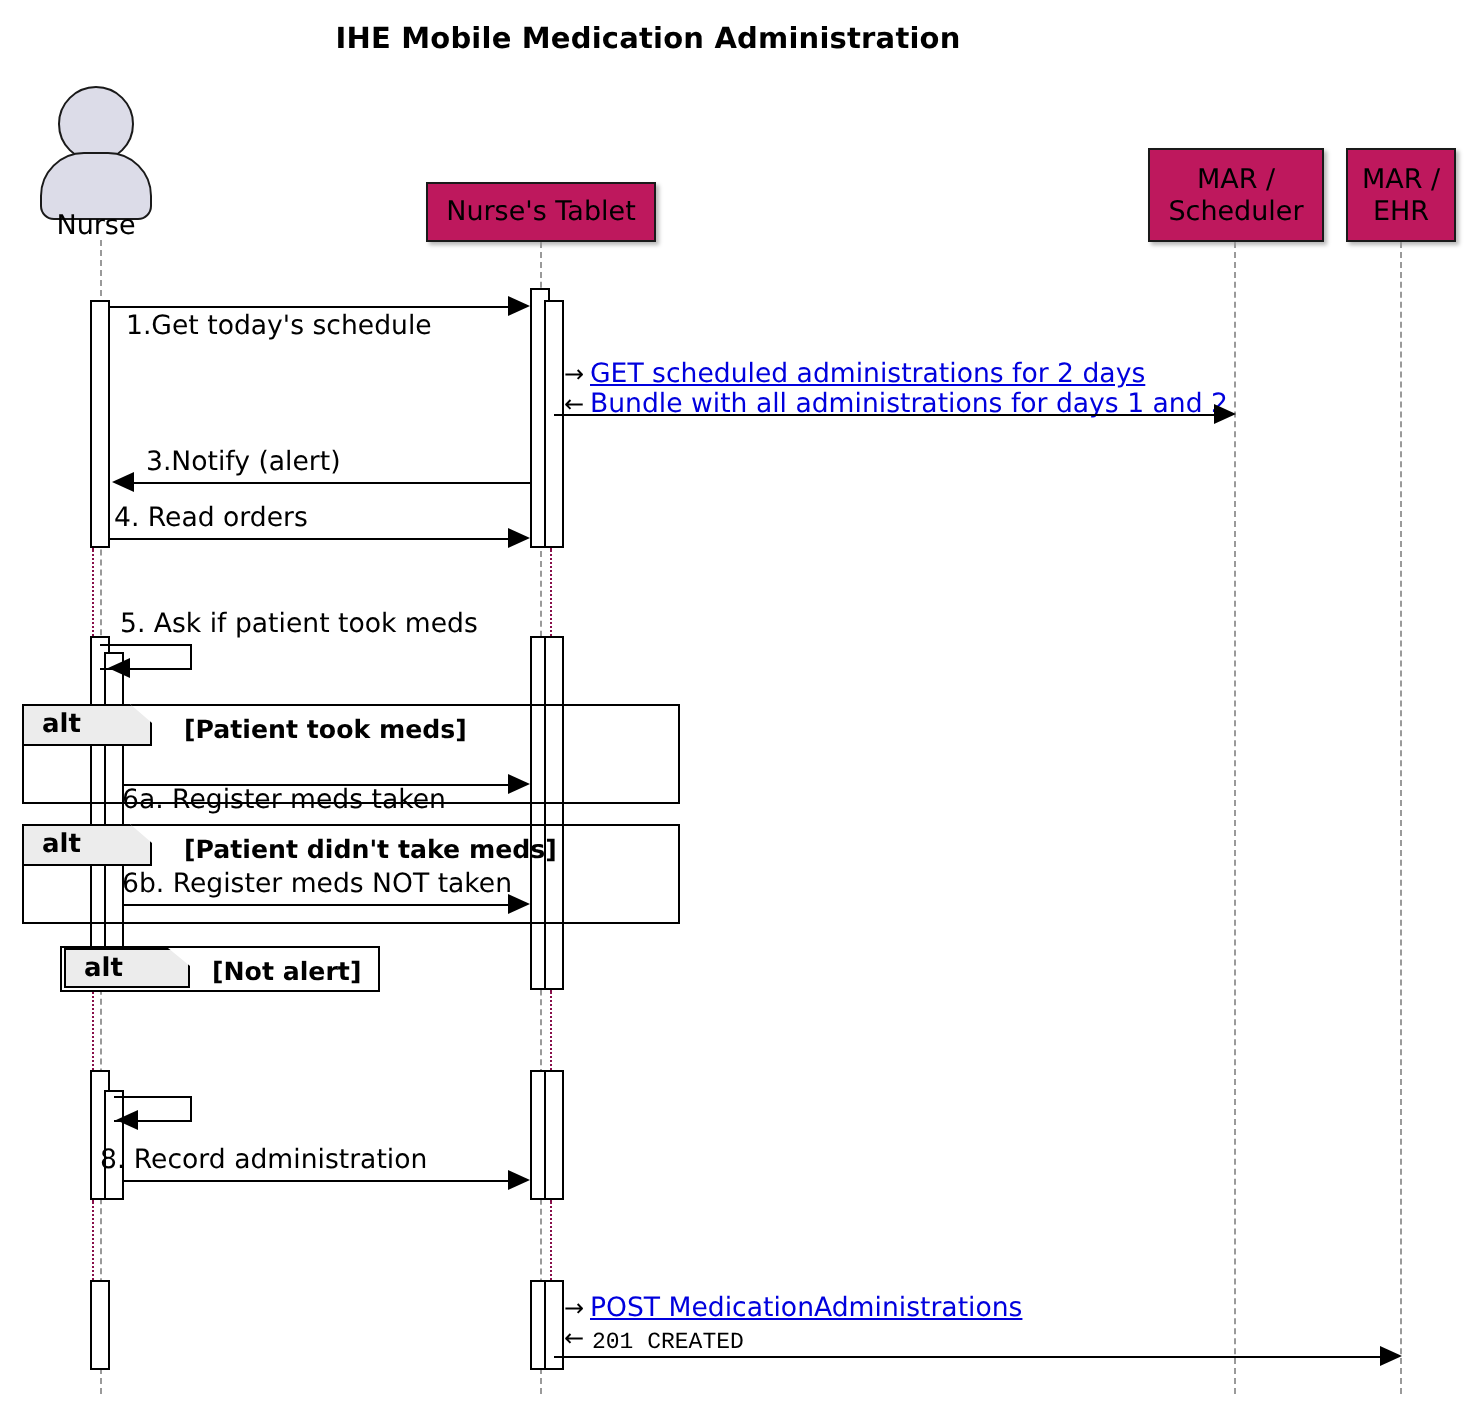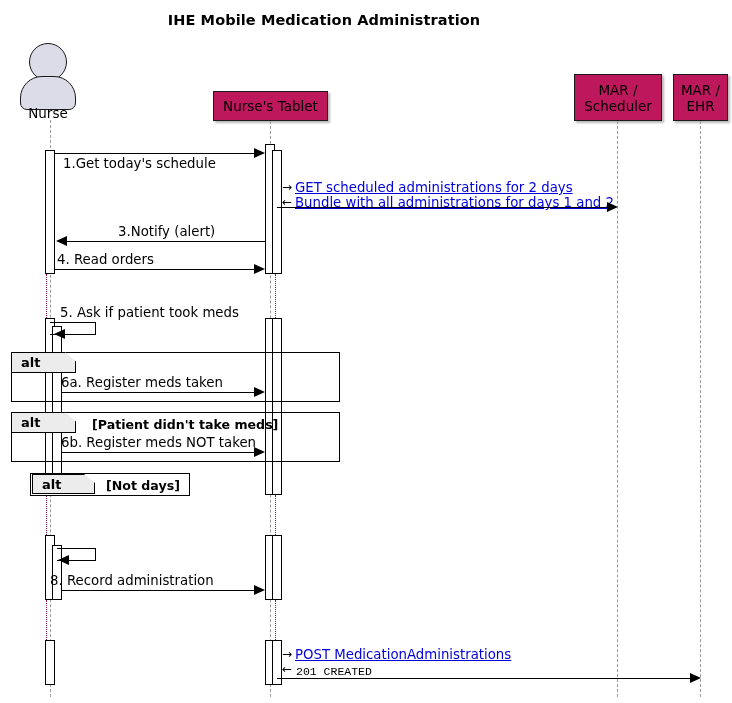--- a/index.html
+++ b/index.html
@@ -232,50 +232,51 @@
   <div class="abs msg-line" style="left:55px; top:153px; width:200px;"></div>
   <div class="abs arrow-right" style="left:254px; top:148px;"></div>
 
   <div class="abs dirmark" style="left:282px; top:180px;">→</div>
   <div class="abs msg-sub" style="left:295px; top:180px;">GET scheduled administrations for 2 days</div>
   <div class="abs dirmark" style="left:282px; top:195px;">←</div>
   <div class="abs msg-sub" style="left:295px; top:195px;">Bundle with all administrations for days 1 and 2</div>
   <div class="abs msg-line" style="left:277px; top:207px; width:336px;"></div>
   <div class="abs arrow-right" style="left:607px; top:202px;"></div>
 
-  <div class="abs msg-label" style="left:73px; top:224px;margin-left:45px;">3.Notify (alert)</div>
+  <div class="abs msg-label" style="left:73px; top:224px;">3.Notify (alert)</div>
   <div class="abs msg-line" style="left:60px; top:241px; width:205px;"></div>
   <div class="abs arrow-left" style="left:56px; top:236px;"></div>
 
   <div class="abs msg-label" style="left:57px; top:252px;">4. Read orders</div>
   <div class="abs msg-line" style="left:55px; top:269px; width:200px;"></div>
   <div class="abs arrow-right" style="left:254px; top:264px;"></div>
 
   <div class="abs msg-label" style="left:60px; top:305px;">5. Ask if patient took meds</div>
   <div class="abs selfloop" style="left:50px; top:322px; width:46px; height:13px;"></div>
   <div class="abs arrow-left" style="left:54px; top:329px;"></div>
 
   <div class="abs frag" style="left:11px; top:352px; width:329px; height:50px;"></div>
   <div class="abs frag-tab" style="left:11px; top:352px; width:65px;">alt</div>
-
-  <div class="abs msg-label" style="left:61px; top:375px;text-align:right;">6a. Register meds taken</div>
+  <div class="abs frag-cond" style="left:92px; top:357px;">[Patient took meds]</div>
+
+  <div class="abs msg-label" style="left:61px; top:393px;text-align:right;">6a. Register meds taken</div>
   <div class="abs msg-line" style="left:62px; top:392px; width:193px;"></div>
   <div class="abs arrow-right" style="left:254px; top:387px;"></div>
 
   <div class="abs frag" style="left:11px; top:412px; width:329px; height:50px;"></div>
   <div class="abs frag-tab" style="left:11px; top:412px; width:65px;">alt</div>
   <div class="abs frag-cond" style="left:92px; top:417px;">[Patient didn't take meds]</div>
 
   <div class="abs msg-label" style="left:61px; top:435px;">6b. Register meds NOT taken</div>
   <div class="abs msg-line" style="left:62px; top:452px; width:193px;"></div>
   <div class="abs arrow-right" style="left:254px; top:447px;"></div>
 
   <div class="abs frag-standalone" style="left:30px; top:473px; width:160px;"></div>
   <div class="abs frag-tab" style="left:32px; top:474px; width:63px; height:20px;">alt</div>
-  <div class="abs frag-cond" style="left:106px; top:478px;">[Not days]</div>
+  <div class="abs frag-cond" style="left:106px; top:478px;">[Not alert]</div>
 
   <div class="abs selfloop" style="left:57px; top:548px; width:39px; height:13px;"></div>
   <div class="abs arrow-left" style="left:58px; top:555px;"></div>
 
   <div class="abs msg-label" style="left:50px; top:573px;">8. Record administration</div>
   <div class="abs msg-line" style="left:62px; top:590px; width:193px;"></div>
   <div class="abs arrow-right" style="left:254px; top:585px;"></div>
 
   <div class="abs dirmark" style="left:282px; top:647px;">→</div>
   <div class="abs msg-sub" style="left:295px; top:647px;">POST MedicationAdministrations</div>

